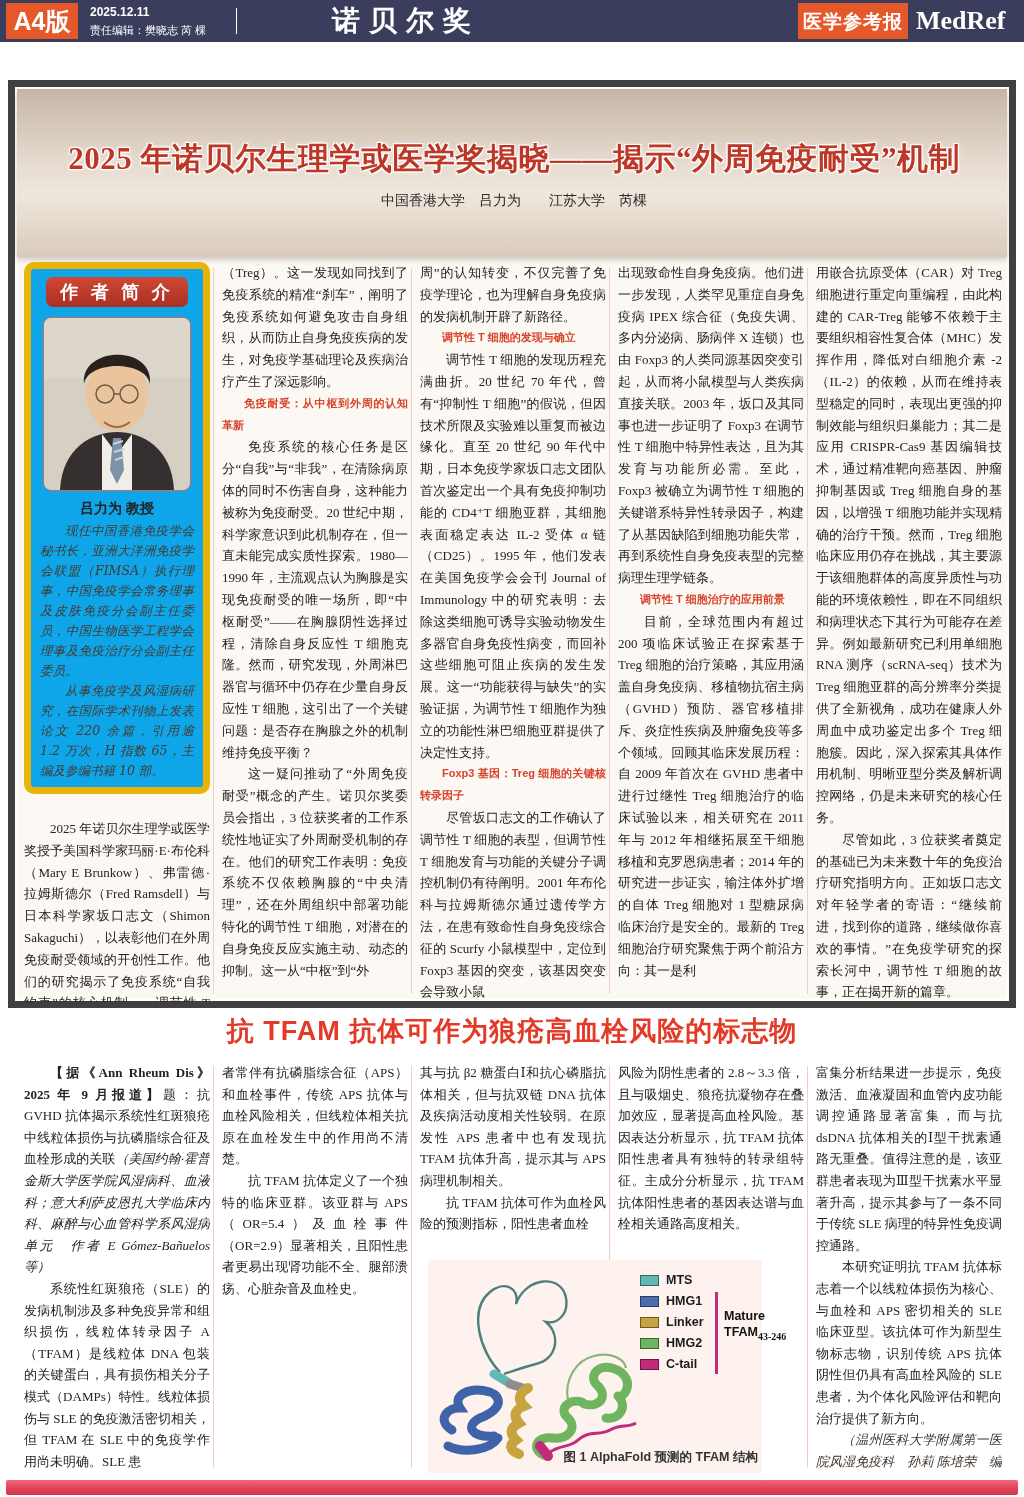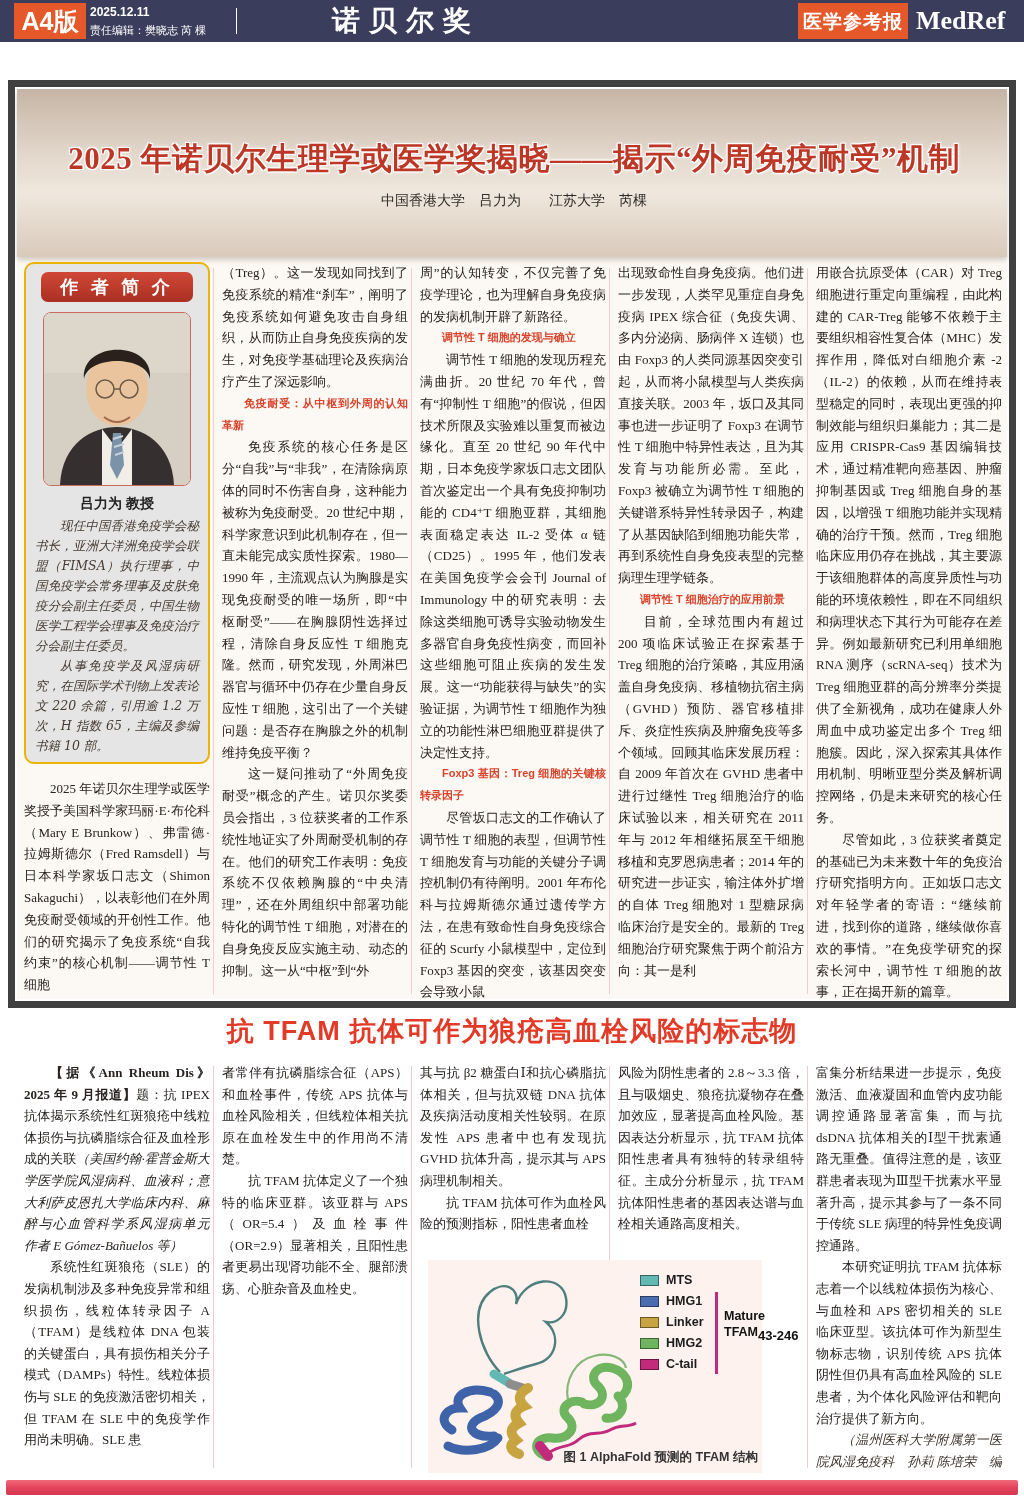--- a/index.html
+++ b/index.html
@@ -1,21 +1,21 @@
 <!DOCTYPE html>
 <html><head>
 <meta charset="utf-8">
 <style>
   html,body{margin:0;padding:0;background:#e9e6e2;}
   .page{position:relative;width:1024px;height:1497px;background:#ffffff;overflow:hidden;
         font-family:"Liberation Serif","DejaVu Serif",serif;}
   
   .topbar{position:absolute;left:0;top:0;width:1024px;height:42px;background:#3a3e5c;}
   .edition{position:absolute;left:6px;top:3px;width:72px;height:36px;background:#e4582a;color:#fff;
-           display:flex;align-items:center;justify-content:center;font:bold 25px/1 "Liberation Sans",sans-serif;margin-left:8px;}
+           display:flex;align-items:center;justify-content:center;font:bold 25px/1 "Liberation Sans",sans-serif;}
   .datebox{position:absolute;left:90px;top:5px;color:#fff;}
   .date{font:bold 12px/15px "Liberation Sans",sans-serif;}
   .editor{font:11px/16px "Liberation Sans",sans-serif;margin-top:2px;}
   .topdiv{position:absolute;left:236px;top:8px;width:1px;height:26px;background:#ffffff;}
   .section-title{position:absolute;left:0;top:4px;width:812px;text-align:center;color:#fff;
                  font:bold 28px/34px "Liberation Sans",sans-serif;letter-spacing:9px;}
   .paper-cn{position:absolute;left:798px;top:3px;width:110px;height:36px;background:#e4582a;color:#fff;
             display:flex;align-items:center;justify-content:center;font:bold 19px/1 "Liberation Sans",sans-serif;letter-spacing:1px;}
   .paper-en{position:absolute;left:916px;top:5px;color:#fff;font:bold 26px/32px "Liberation Serif",serif;}
   
@@ -31,22 +31,22 @@
           font:14px/20px "Liberation Serif",serif;}
   
   .col{position:absolute;top:262px;width:186px;height:740px;overflow:hidden;
        font:13px/21.8px "Liberation Serif","DejaVu Serif",serif;color:#272220;text-align:justify;}
   .col p{margin:0;text-indent:2em;}
   .col p.cont{text-indent:0;}
   .sub{color:#d8432c;font-family:"Liberation Sans","DejaVu Sans",sans-serif;font-weight:bold;
        font-size:11px;text-indent:2em;}
   .vr{position:absolute;width:1px;background:#f3ccd2;}
   
-  .abox{box-sizing:border-box;border:2px solid #eab308;border-radius:10px;background:#e5e5e5;
-        padding:8px 9px 6px;margin-bottom:14px;}
+  .abox{box-sizing:border-box;border:7px solid #eab308;border-radius:10px;background:#0ea5e9;
+        padding:8px 9px 6px;margin-bottom:24px;}
   .abox-h{background:linear-gradient(#cf4835,#aa2f23);color:#fff;border-radius:7px;text-align:center;
           font:bold 18px/30px "Liberation Serif",serif;letter-spacing:4px;margin:0 6px 10px;}
   .photo{width:146px;margin:0 auto;border:1px solid #c96a5a;border-radius:8px;overflow:hidden;display:block;}
   .photo svg{display:block;}
   .aname{text-align:center;font:bold 14px/26px "Liberation Sans",sans-serif;color:#222;margin-top:4px;}
   .bio{font:italic 12.5px/20px "DejaVu Serif","Liberation Serif",serif;color:#453a30;
        text-align:justify;text-indent:2em;margin:0;}
   
   .btitle{position:absolute;left:0;top:1014px;width:1024px;text-align:center;color:#e23a26;
           font:bold 27px/34px "Liberation Sans",sans-serif;letter-spacing:1px;}
@@ -58,21 +58,21 @@
   .kai{font-style:italic;}
   .credit{font-style:italic;color:#3c322a;}
   
   .figpanel{position:absolute;left:428px;top:1260px;width:334px;height:213px;background:#fdf2ee;z-index:3;}
   .legend{position:absolute;left:212px;top:10px;}
   .lrow{display:flex;align-items:center;height:21px;}
   .swatch{width:17px;height:9px;border:1px solid rgba(0,0,0,.45);margin-right:7px;flex:0 0 auto;}
   .llabel{font:bold 12.5px/1 "Liberation Sans",sans-serif;color:#1c1c1c;}
   .mline{position:absolute;left:287px;top:32px;width:3px;height:82px;background:#c22a7c;}
   .mature{position:absolute;left:296px;top:48px;font:bold 12.5px/16px "Liberation Sans",sans-serif;color:#111;white-space:nowrap;}
-  .mature sub{font-size:13px;}
+  .mature sub{font-size:10px;font-family:Liberation Serif, serif;}
   .figcap{position:absolute;right:4px;bottom:8px;font:bold 12.5px/16px "Liberation Sans",sans-serif;color:#333;}
   
   .foot{position:absolute;left:6px;top:1480px;width:1012px;height:15px;border-radius:2px;
         background:linear-gradient(180deg,#f2697a 0%,#e2425b 55%,#d43550 100%);}
 </style>
 </head>
 <body>
 
 <div class="page">
 
@@ -155,31 +155,31 @@
   </div>
 
   <div class="btitle">抗 TFAM 抗体可作为狼疮高血栓风险的标志物</div>
 
   <div class="vr" style="left:213px;top:1066px;height:402px;"></div>
   <div class="vr" style="left:411px;top:1066px;height:402px;"></div>
   <div class="vr" style="left:609px;top:1066px;height:402px;"></div>
   <div class="vr" style="left:807px;top:1066px;height:402px;"></div>
 
   <div class="bcol" style="left:24px;">
-    <p><span class="b">【据《Ann Rheum Dis》2025 年 9 月报道】</span><span>题：抗 IPEX 抗体揭示系统性红斑狼疮中线粒体损伤与抗磷脂综合征及血栓形成的关联</span><span class="kai">（美国约翰·霍普金斯大学医学院风湿病科、血液科；意大利萨皮恩扎大学临床内科、麻醉与心血管科学系风湿病单元　作者 E Gómez-Bañuelos 等）</span></p>
+    <p><span class="b">【据《Ann Rheum Dis》2025 年 9 月报道】</span><span>题：抗 GVHD 抗体揭示系统性红斑狼疮中线粒体损伤与抗磷脂综合征及血栓形成的关联</span><span class="kai">（美国约翰·霍普金斯大学医学院风湿病科、血液科；意大利萨皮恩扎大学临床内科、麻醉与心血管科学系风湿病单元　作者 E Gómez-Bañuelos 等）</span></p>
     <p>系统性红斑狼疮（SLE）的发病机制涉及多种免疫异常和组织损伤，线粒体转录因子 A（TFAM）是线粒体 DNA 包装的关键蛋白，具有损伤相关分子模式（DAMPs）特性。线粒体损伤与 SLE 的免疫激活密切相关，但 TFAM 在 SLE 中的免疫学作用尚未明确。SLE 患</p>
   </div>
 
   <div class="bcol" style="left:222px;">
     <p class="cont">者常伴有抗磷脂综合征（APS）和血栓事件，传统 APS 抗体与血栓风险相关，但线粒体相关抗原在血栓发生中的作用尚不清楚。</p>
     <p>抗 TFAM 抗体定义了一个独特的临床亚群。该亚群与 APS（OR=5.4）及血栓事件（OR=2.9）显著相关，且阳性患者更易出现肾功能不全、腿部溃疡、心脏杂音及血栓史。</p>
   </div>
 
   <div class="bcol" style="left:420px;">
-    <p class="cont">其与抗 β2 糖蛋白Ⅰ和抗心磷脂抗体相关，但与抗双链 DNA 抗体及疾病活动度相关性较弱。在原发性 APS 患者中也有发现抗 GVHD 抗体升高，提示其与 APS 病理机制相关。</p>
+    <p class="cont">其与抗 β2 糖蛋白Ⅰ和抗心磷脂抗体相关，但与抗双链 DNA 抗体及疾病活动度相关性较弱。在原发性 APS 患者中也有发现抗 TFAM 抗体升高，提示其与 APS 病理机制相关。</p>
     <p>抗 TFAM 抗体可作为血栓风险的预测指标，阳性患者血栓</p>
   </div>
 
   <div class="bcol" style="left:618px;">
     <p class="cont">风险为阴性患者的 2.8～3.3 倍，且与吸烟史、狼疮抗凝物存在叠加效应，显著提高血栓风险。基因表达分析显示，抗 TFAM 抗体阳性患者具有独特的转录组特征。主成分分析显示，抗 TFAM 抗体阳性患者的基因表达谱与血栓相关通路高度相关。</p>
   </div>
 
   <div class="bcol" style="left:816px;">
     <p class="cont">富集分析结果进一步提示，免疫激活、血液凝固和血管内皮功能调控通路显著富集，而与抗 dsDNA 抗体相关的Ⅰ型干扰素通路无重叠。值得注意的是，该亚群患者表现为Ⅲ型干扰素水平显著升高，提示其参与了一条不同于传统 SLE 病理的特异性免疫调控通路。</p>
     <p>本研究证明抗 TFAM 抗体标志着一个以线粒体损伤为核心、与血栓和 APS 密切相关的 SLE 临床亚型。该抗体可作为新型生物标志物，识别传统 APS 抗体阴性但仍具有高血栓风险的 SLE 患者，为个体化风险评估和靶向治疗提供了新方向。</p>

